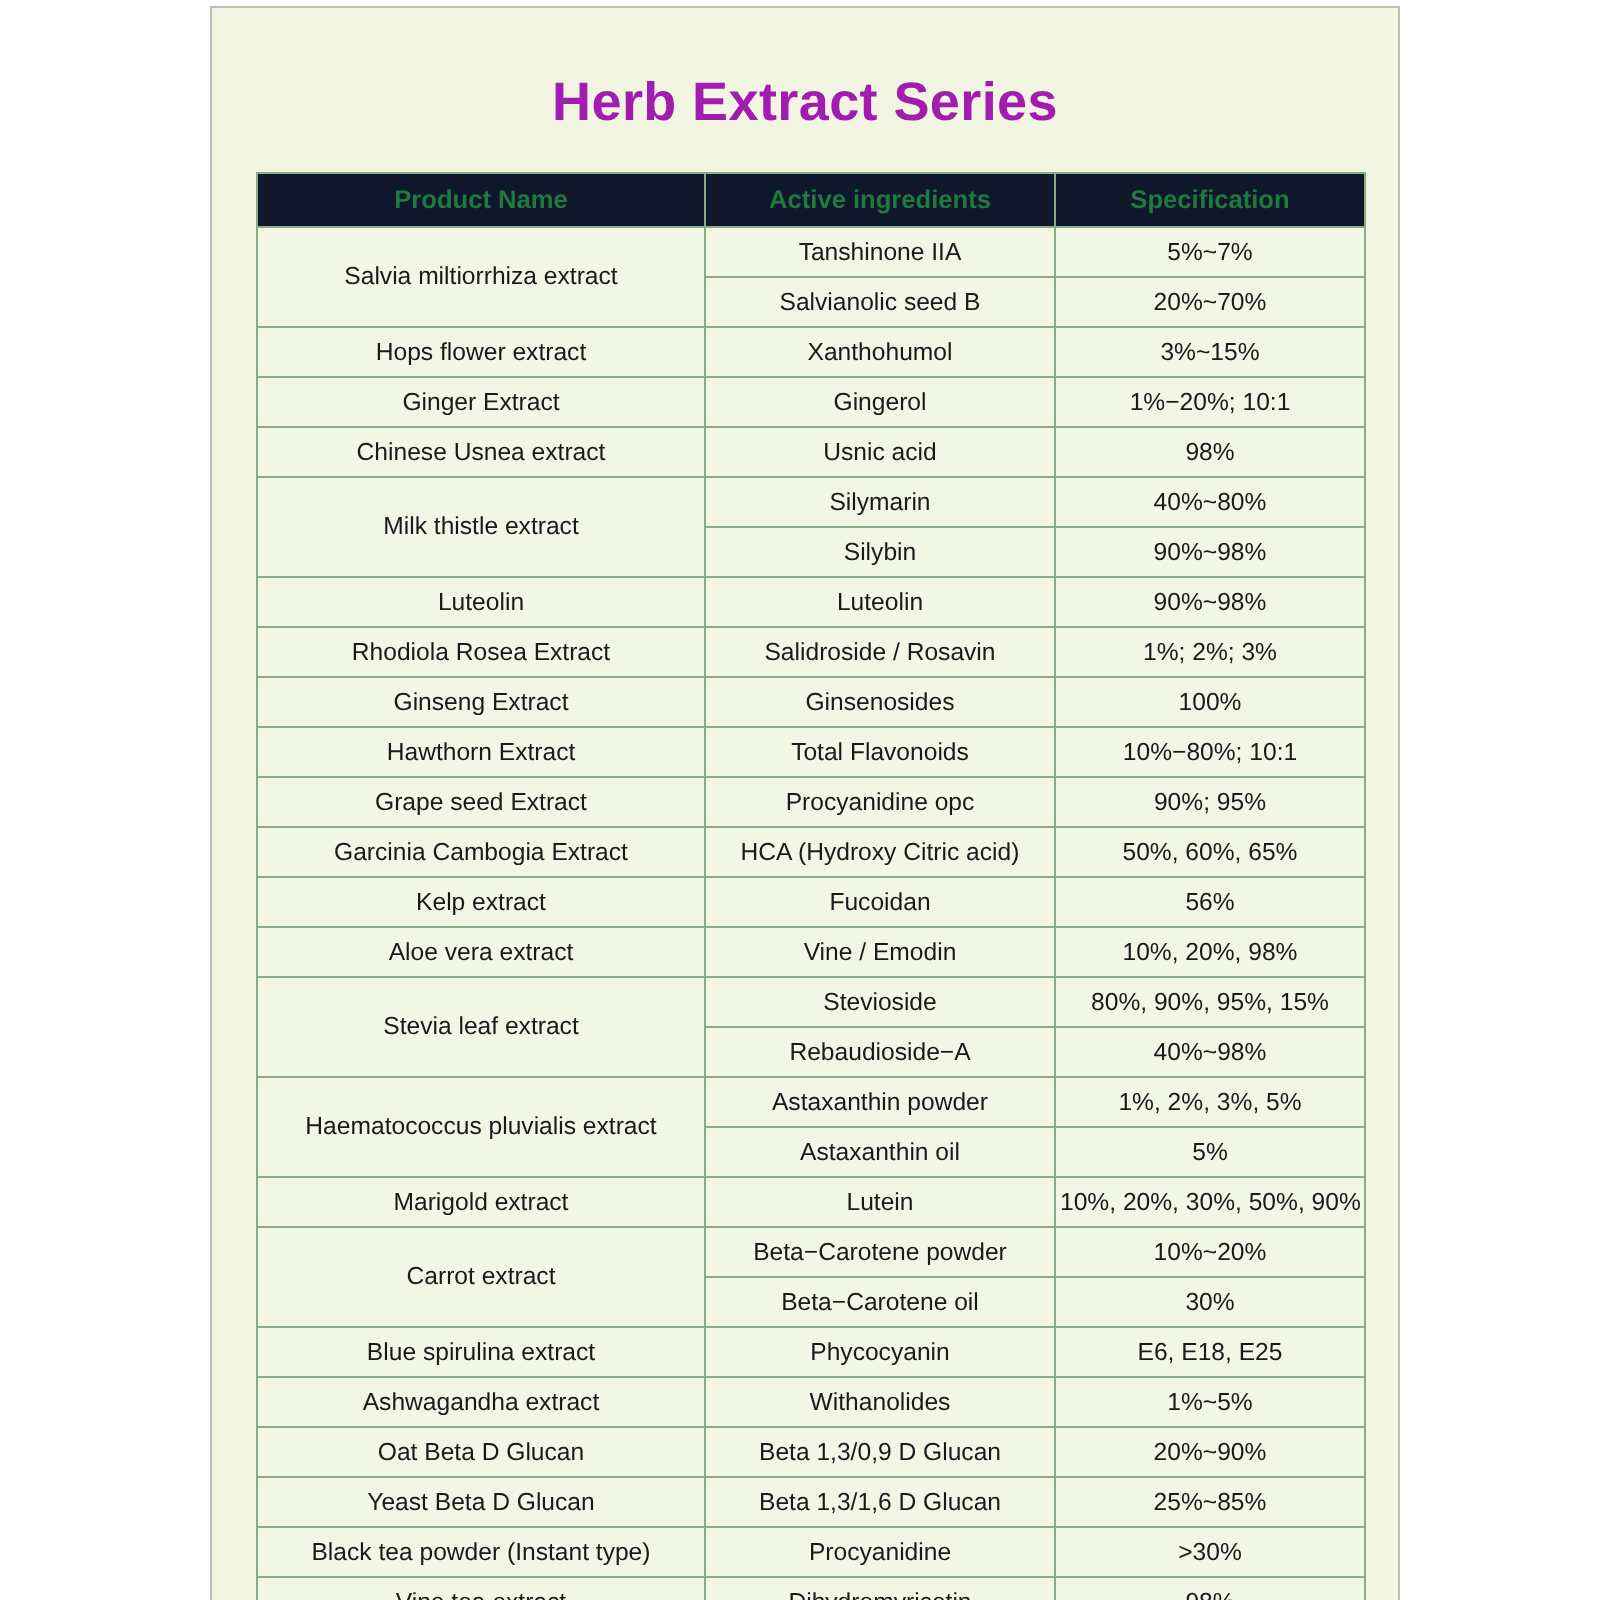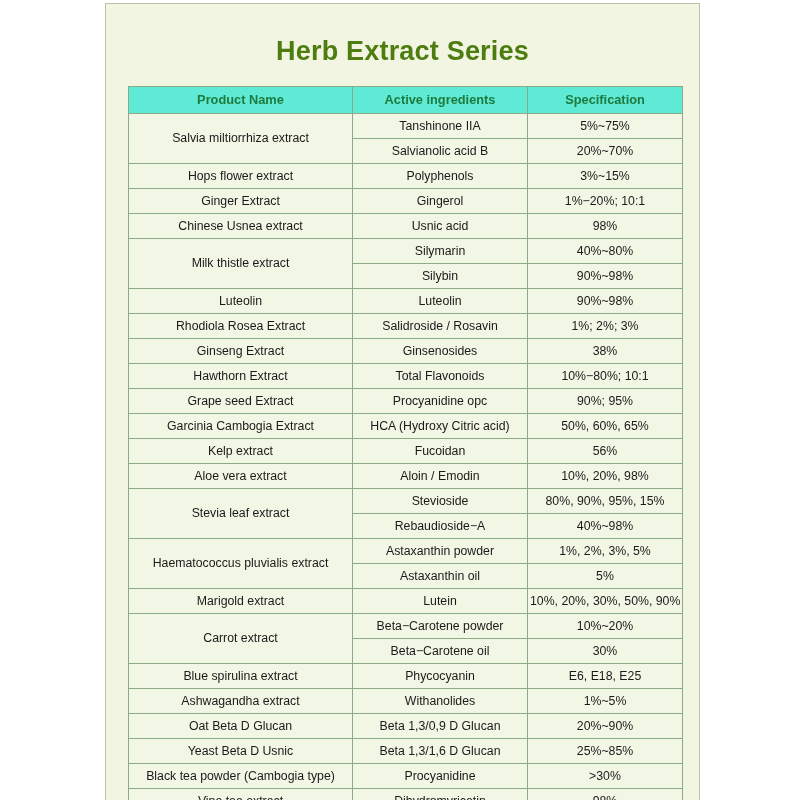--- a/index.html
+++ b/index.html
@@ -17,21 +17,21 @@
     top: 3px;
     width: 595px;
     height: 800px;
     background: #f2f5e2;
     border: 1px solid #b9c2ad;
     box-sizing: border-box;
     overflow: hidden;
   }
   #title {
     text-align: center;
-    color: #4d7c0f;
+    color: #a21caf;
     font-size: 27px;
     font-weight: bold;
     letter-spacing: 0.2px;
     margin-top: 33px;
     margin-bottom: 0;
     line-height: 1.1;
     font-family: "Liberation Sans", sans-serif;
   }
   #table-wrap {
     position: absolute;
@@ -60,21 +60,21 @@
     line-height: 1.15;
     background: #f2f6e4;
     font-family: "Liberation Sans", sans-serif;
     white-space: nowrap;
     overflow: hidden;
   }
   table.spec-table thead th {
     color: #1f7a3f;
     font-weight: bold;
     font-size: 12.8px;
-    background: #5eead4;
+    background: #0f172a;
     height: 24px;
   }
   table.spec-table td.name-cell { font-size: 12.3px; }
 </style>
 </head>
 <body>
 
 <div id="page">
 
   <h1 id="title">Herb Extract Series</h1>
@@ -90,29 +90,29 @@
         <tr>
           <th>Product Name</th>
           <th>Active ingredients</th>
           <th>Specification</th>
         </tr>
       </thead>
       <tbody id="table-body">
           <tr>
             <td class="name-cell" rowspan="2">Salvia miltiorrhiza extract</td>
             <td>Tanshinone IIA</td>
-            <td>5%~75%</td>
-          </tr>
-          <tr>
-            <td>Salvianolic acid B</td>
+            <td>5%~7%</td>
+          </tr>
+          <tr>
+            <td>Salvianolic seed B</td>
             <td>20%~70%</td>
           </tr>
           <tr>
             <td class="name-cell">Hops flower extract</td>
-            <td>Polyphenols</td>
+            <td>Xanthohumol</td>
             <td>3%~15%</td>
           </tr>
           <tr>
             <td class="name-cell">Ginger Extract</td>
             <td>Gingerol</td>
             <td>1%−20%; 10:1</td>
           </tr>
           <tr>
             <td class="name-cell">Chinese Usnea extract</td>
             <td>Usnic acid</td>
@@ -133,21 +133,21 @@
             <td>90%~98%</td>
           </tr>
           <tr>
             <td class="name-cell">Rhodiola Rosea Extract</td>
             <td>Salidroside / Rosavin</td>
             <td>1%; 2%; 3%</td>
           </tr>
           <tr>
             <td class="name-cell">Ginseng Extract</td>
             <td>Ginsenosides</td>
-            <td>38%</td>
+            <td>100%</td>
           </tr>
           <tr>
             <td class="name-cell">Hawthorn Extract</td>
             <td>Total Flavonoids</td>
             <td>10%−80%; 10:1</td>
           </tr>
           <tr>
             <td class="name-cell">Grape seed Extract</td>
             <td>Procyanidine opc</td>
             <td>90%; 95%</td>
@@ -157,21 +157,21 @@
             <td>HCA (Hydroxy Citric acid)</td>
             <td>50%, 60%, 65%</td>
           </tr>
           <tr>
             <td class="name-cell">Kelp extract</td>
             <td>Fucoidan</td>
             <td>56%</td>
           </tr>
           <tr>
             <td class="name-cell">Aloe vera extract</td>
-            <td>Aloin / Emodin</td>
+            <td>Vine / Emodin</td>
             <td>10%, 20%, 98%</td>
           </tr>
           <tr>
             <td class="name-cell" rowspan="2">Stevia leaf extract</td>
             <td>Stevioside</td>
             <td>80%, 90%, 95%, 15%</td>
           </tr>
           <tr>
             <td>Rebaudioside−A</td>
             <td>40%~98%</td>
@@ -208,26 +208,26 @@
             <td class="name-cell">Ashwagandha extract</td>
             <td>Withanolides</td>
             <td>1%~5%</td>
           </tr>
           <tr>
             <td class="name-cell">Oat Beta D Glucan</td>
             <td>Beta 1,3/0,9 D Glucan</td>
             <td>20%~90%</td>
           </tr>
           <tr>
-            <td class="name-cell">Yeast Beta D Usnic</td>
+            <td class="name-cell">Yeast Beta D Glucan</td>
             <td>Beta 1,3/1,6 D Glucan</td>
             <td>25%~85%</td>
           </tr>
           <tr>
-            <td class="name-cell">Black tea powder (Cambogia type)</td>
+            <td class="name-cell">Black tea powder (Instant type)</td>
             <td>Procyanidine</td>
             <td>&gt;30%</td>
           </tr>
           <tr>
             <td class="name-cell">Vine tea extract</td>
             <td>Dihydromyricetin</td>
             <td>98%</td>
           </tr>
         </tbody>
     </table>

